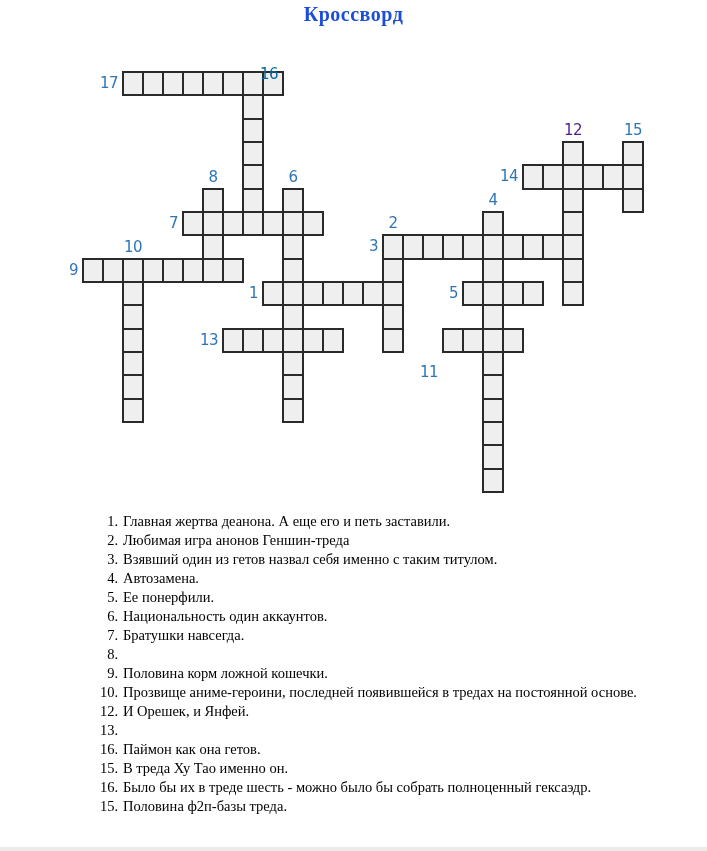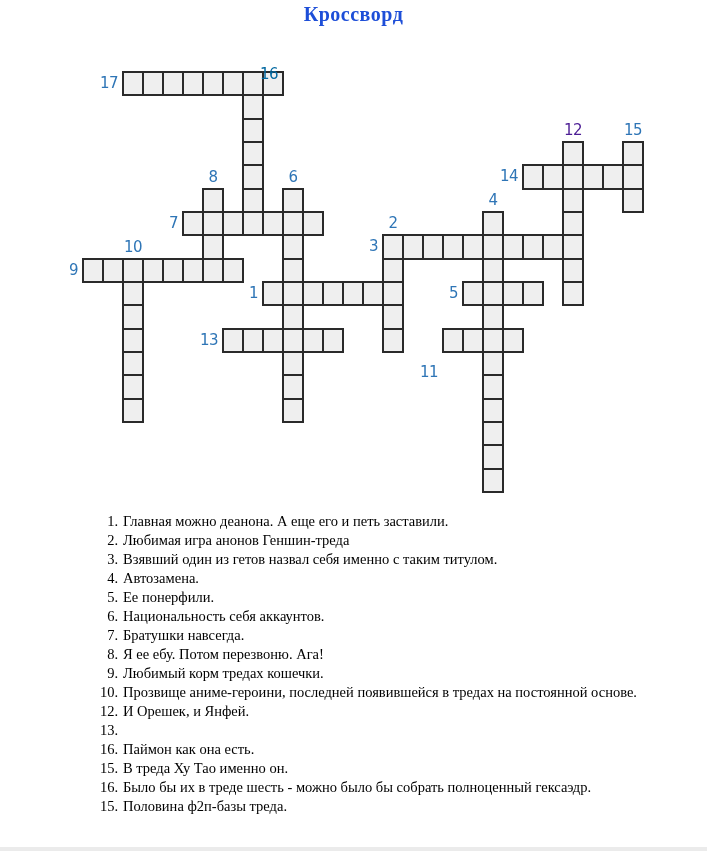--- a/index.html
+++ b/index.html
@@ -168,68 +168,67 @@
       <div class="glabel across" style="color: rgb(46, 117, 182); left: 78px; top: 258px; height: 23px;">9</div>
       <div class="glabel down" style="color: rgb(46, 117, 182); left: 133px; top: 238px; height: 18px;">10</div>
       <div class="glabel across" style="color: rgb(46, 117, 182); left: 258px; top: 281px; height: 23px;">1</div>
       <div class="glabel across" style="color: rgb(46, 117, 182); left: 458px; top: 281px; height: 23px;">5</div>
       <div class="glabel across" style="color: rgb(46, 117, 182); left: 218px; top: 328px; height: 23px;">13</div>
       <div class="glabel across" style="color: rgb(46, 117, 182); left: 438px; top: 328px; height: 23px; margin-top: 32px;">11</div>
     </div>
   <div class="clues" id="clues">
       <div class="clue">
         <span class="num">1.</span>
-        <span class="txt">Главная можно деанона. А еще его и петь заставили.</span>
+        <span class="txt">Главная жертва деанона. А еще его и петь заставили.</span>
       </div>
       <div class="clue">
         <span class="num">2.</span>
         <span class="txt">Любимая игра анонов Геншин-треда</span>
       </div>
       <div class="clue">
         <span class="num">3.</span>
         <span class="txt">Взявший один из гетов назвал себя именно с таким титулом.</span>
       </div>
       <div class="clue">
         <span class="num">4.</span>
         <span class="txt">Автозамена.</span>
       </div>
       <div class="clue">
         <span class="num">5.</span>
         <span class="txt">Ее понерфили.</span>
       </div>
       <div class="clue">
         <span class="num">6.</span>
-        <span class="txt">Национальность себя аккаунтов.</span>
+        <span class="txt">Национальность один аккаунтов.</span>
       </div>
       <div class="clue">
         <span class="num">7.</span>
         <span class="txt">Братушки навсегда.</span>
       </div>
       <div class="clue">
         <span class="num">8.</span>
-        <span class="txt">Я ее ебу. Потом перезвоню. Ага!</span>
       </div>
       <div class="clue">
         <span class="num">9.</span>
-        <span class="txt">Любимый корм тредах кошечки.</span>
+        <span class="txt">Половина корм ложной кошечки.</span>
       </div>
       <div class="clue">
         <span class="num">10.</span>
         <span class="txt">Прозвище аниме-героини, последней появившейся в тредах на постоянной основе.</span>
       </div>
       <div class="clue">
         <span class="num">12.</span>
         <span class="txt">И Орешек, и Янфей.</span>
       </div>
       <div class="clue">
         <span class="num">13.</span>
       </div>
       <div class="clue">
         <span class="num">16.</span>
-        <span class="txt">Паймон как она есть.</span>
+        <span class="txt">Паймон как она гетов.</span>
       </div>
       <div class="clue">
         <span class="num">15.</span>
         <span class="txt">В треда Ху Тао именно он.</span>
       </div>
       <div class="clue">
         <span class="num">16.</span>
         <span class="txt">Было бы их в треде шесть - можно было бы собрать полноценный гексаэдр.</span>
       </div>
       <div class="clue">

